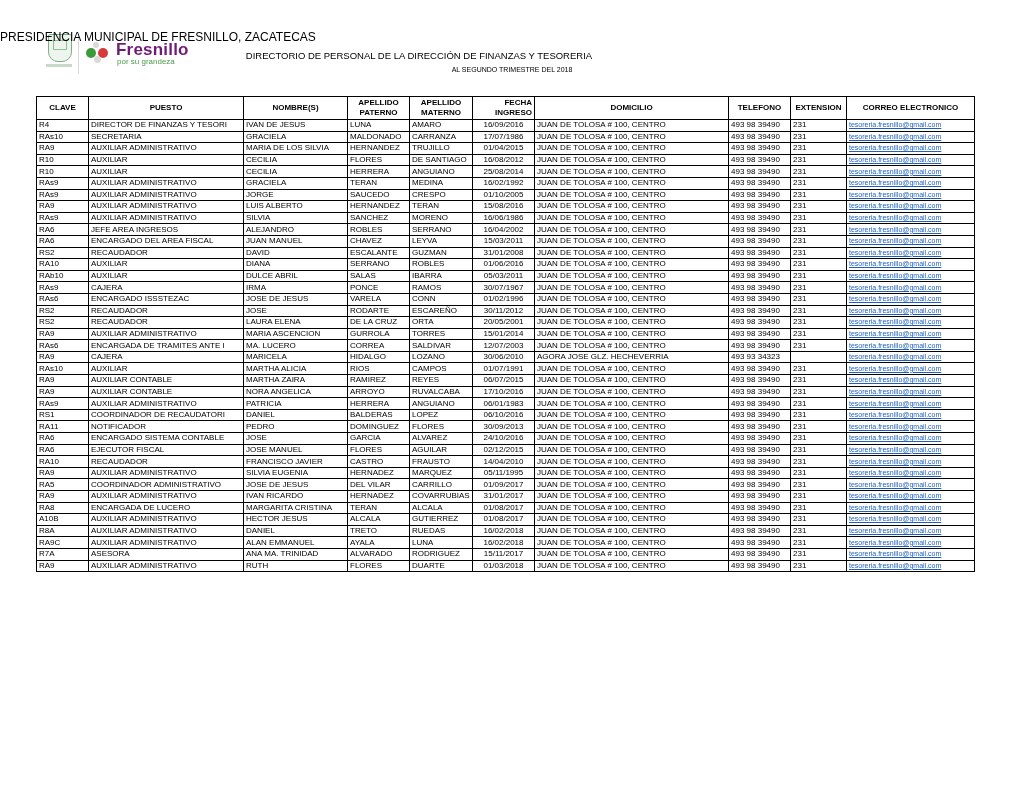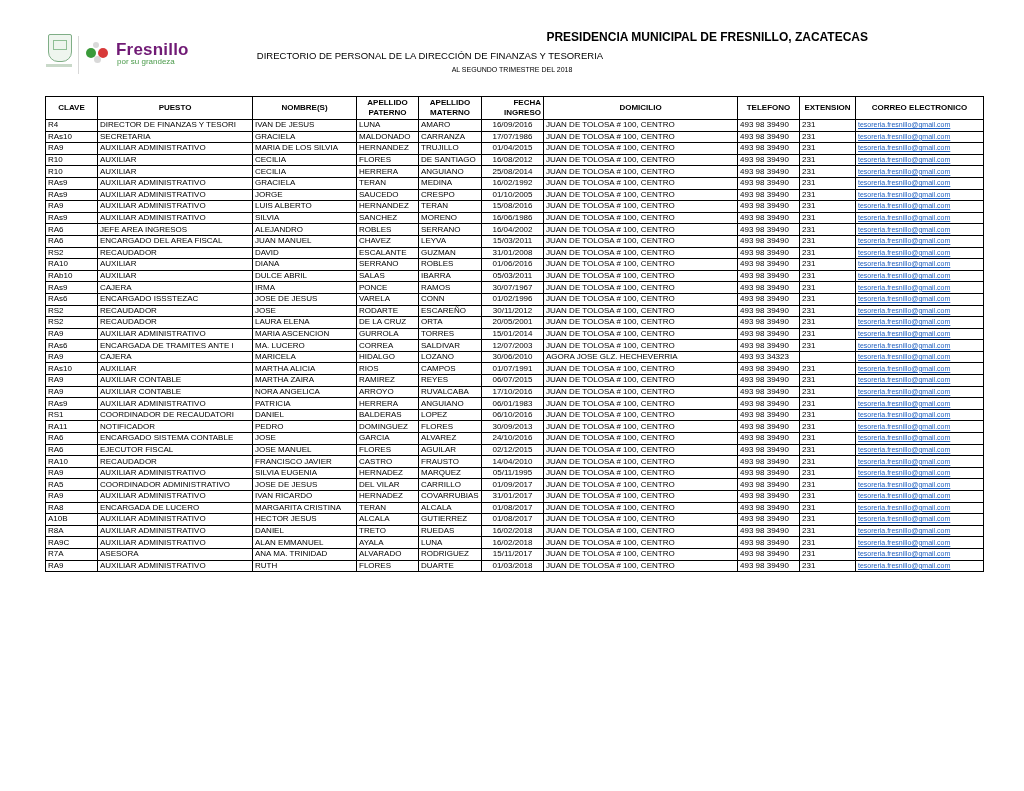--- a/index.html
+++ b/index.html
@@ -11,25 +11,25 @@
   .sep { position:absolute; left:34px; top:4px; width:1px; height:38px; background:#d8d8d8; }
   .dots { position:absolute; left:42px; top:10px; width:28px; height:22px; }
   .dot { position:absolute; width:10px; height:10px; border-radius:50%; }
   .dot.g { left:0; top:6px; background:#3a9a3a; }
   .dot.r { left:12px; top:6px; background:#d83a3a; }
   .dot.w1 { left:7px; top:0; width:6px; height:6px; background:#d9d9d9; }
   .dot.w2 { left:8px; top:14px; width:7px; height:7px; background:#d9d9d9; }
   .brand { position:absolute; left:72px; top:8px; font-size:17px; font-weight:bold; color:#701a75; letter-spacing:0.2px; }
   .tagline { position:absolute; left:73px; top:25px; font-size:8px; color:#4a9a4a; }
 
-  .title { position:absolute; left:0; width:868px; top:30px; text-align:right; font-size:12px; font-weight:bold; }
-  .subtitle { position:absolute; left:12px; width:836px; top:50px; text-align:center; font-size:9.5px; }
+  .title { position:absolute; left:0; width:868px; top:30px; text-align:left; font-size:12px; font-weight:normal; }
+  .subtitle { position:absolute; left:1px; width:836px; top:50px; text-align:center; font-size:9.5px; }
   .period { position:absolute; left:0; width:1024px; top:66px; text-align:center; font-size:7px; }
 
-  table { position:absolute; left:45px; top:96px; border-collapse:collapse; table-layout:fixed; font-size:8px; }
+  table { position:absolute; left:36px; top:96px; border-collapse:collapse; table-layout:fixed; font-size:8px; }
   th, td { border:1px solid #000; padding:0 2px; white-space:nowrap; overflow:hidden; }
   th { height:22px; font-weight:bold; text-align:center; font-size:8px; line-height:10px; }
   td { height:10.6px; line-height:10px; }
   td.c-fecha { text-align:center;margin-top:17px; }
   td.c-mail { color:#1f5fbf; text-decoration:underline; font-size:7px; }
   table { border:1.5px solid #000; }
 </style>
 </head>
 <body>
 

